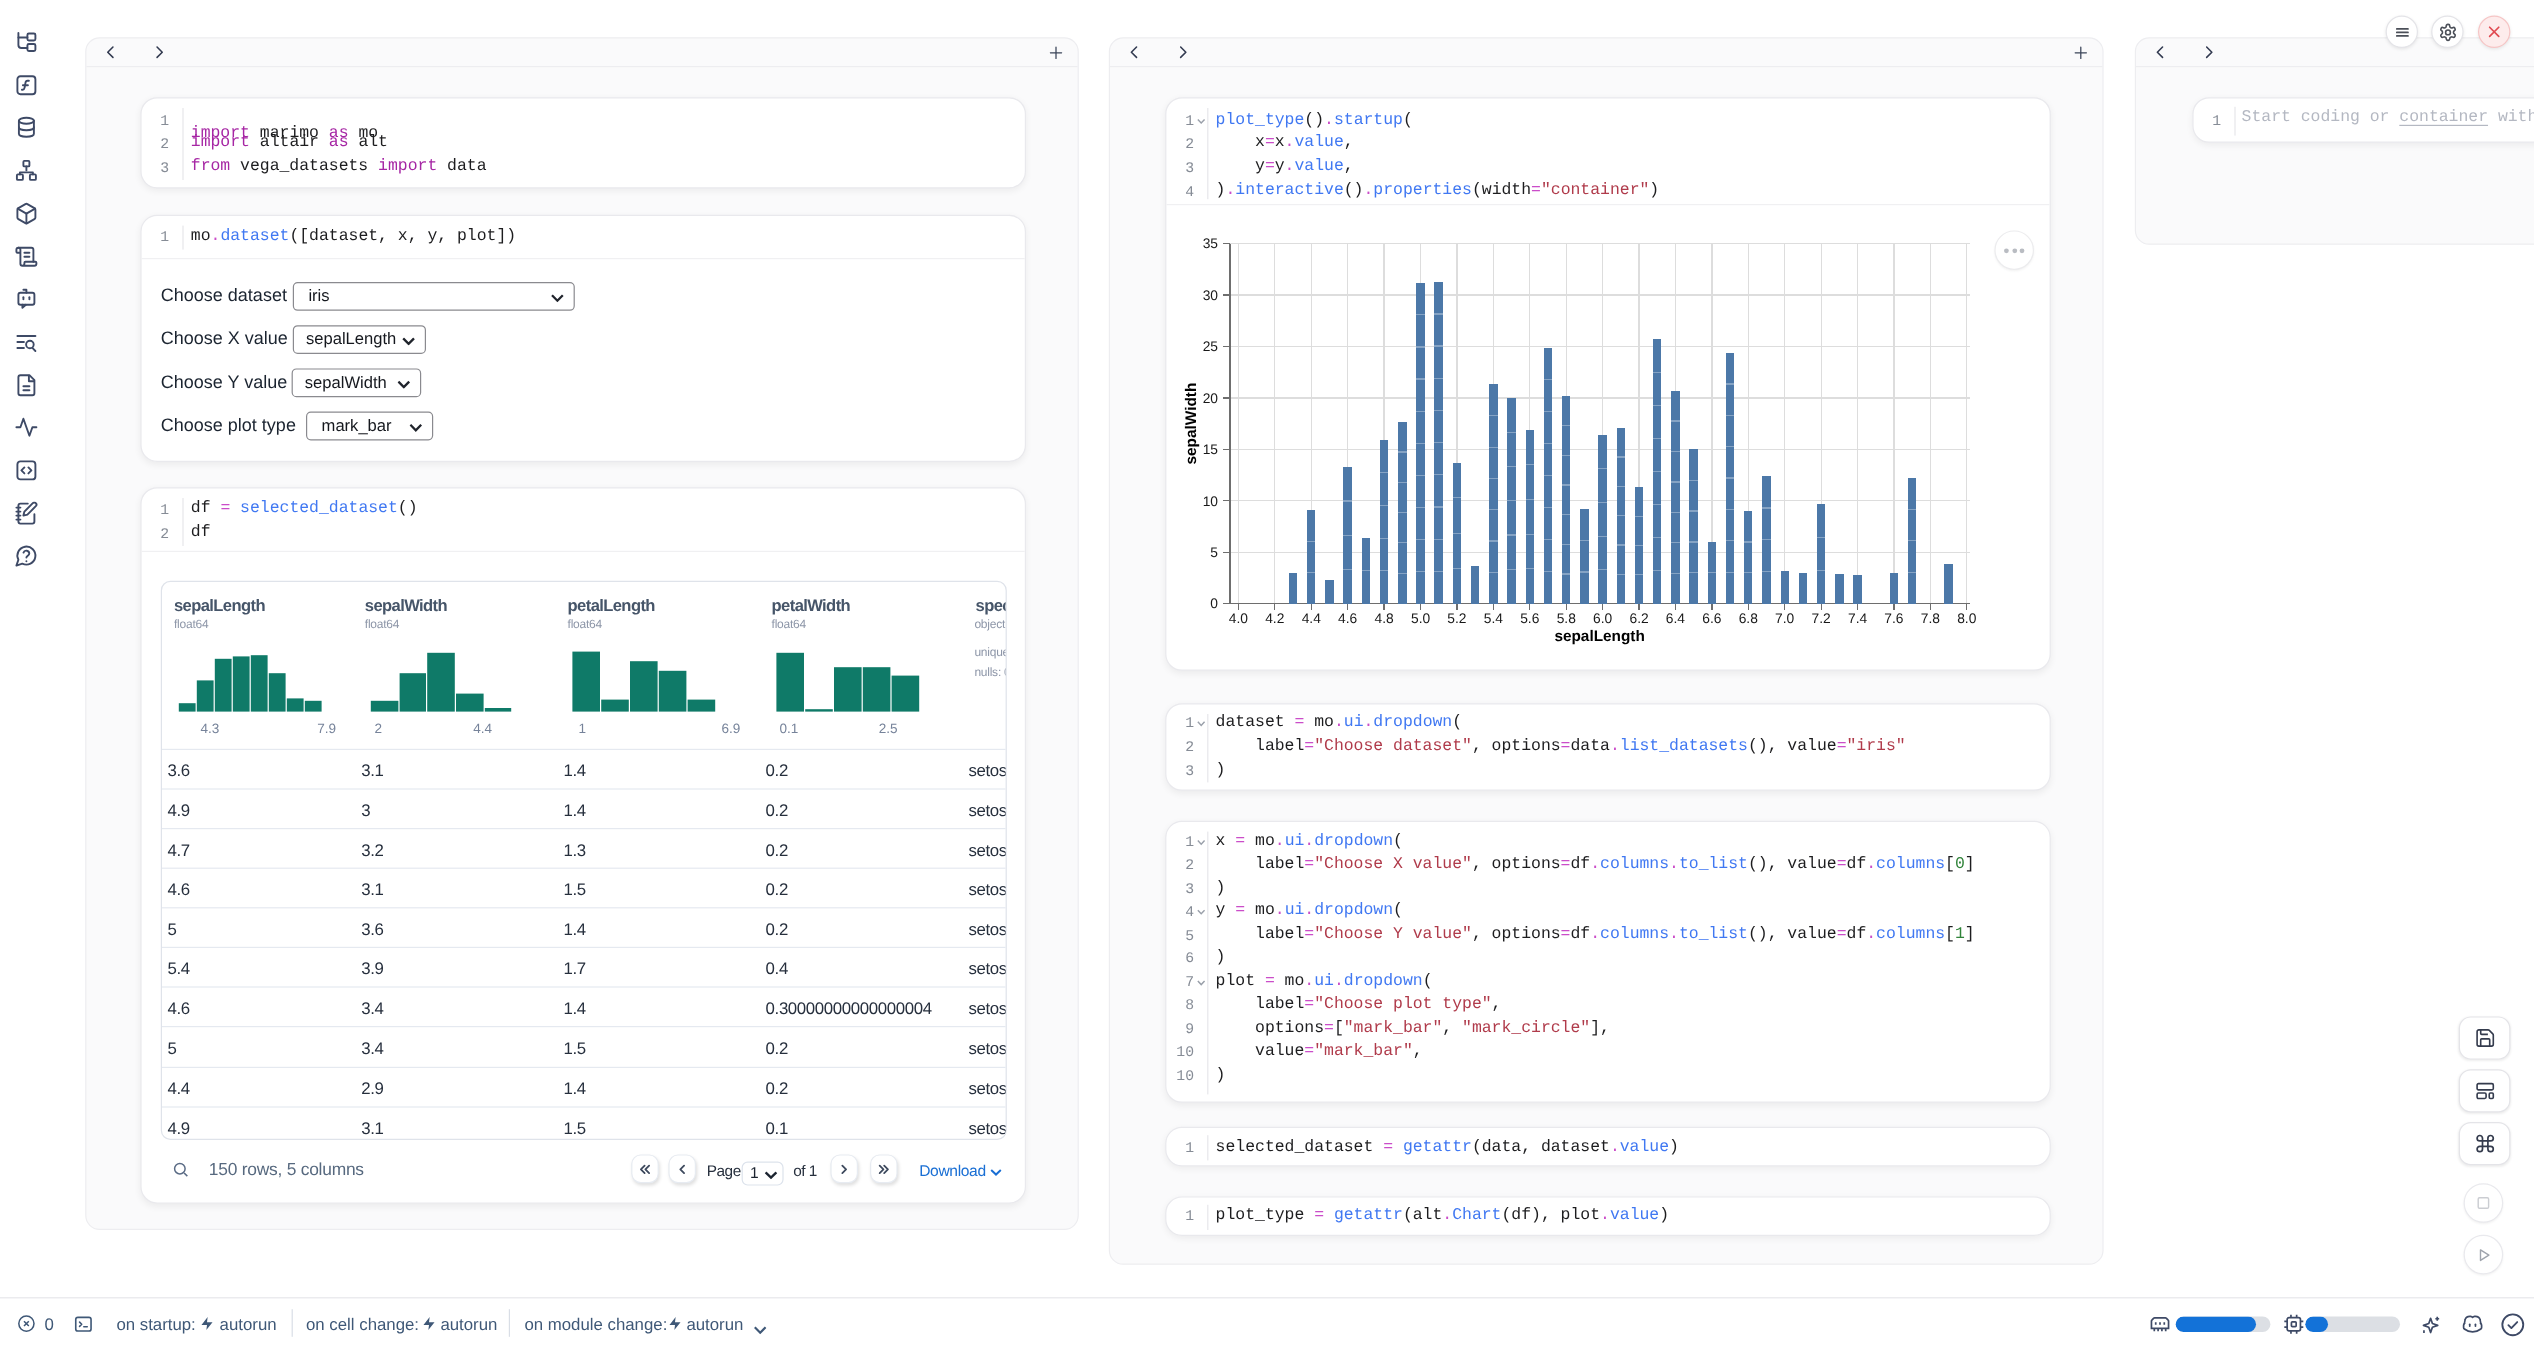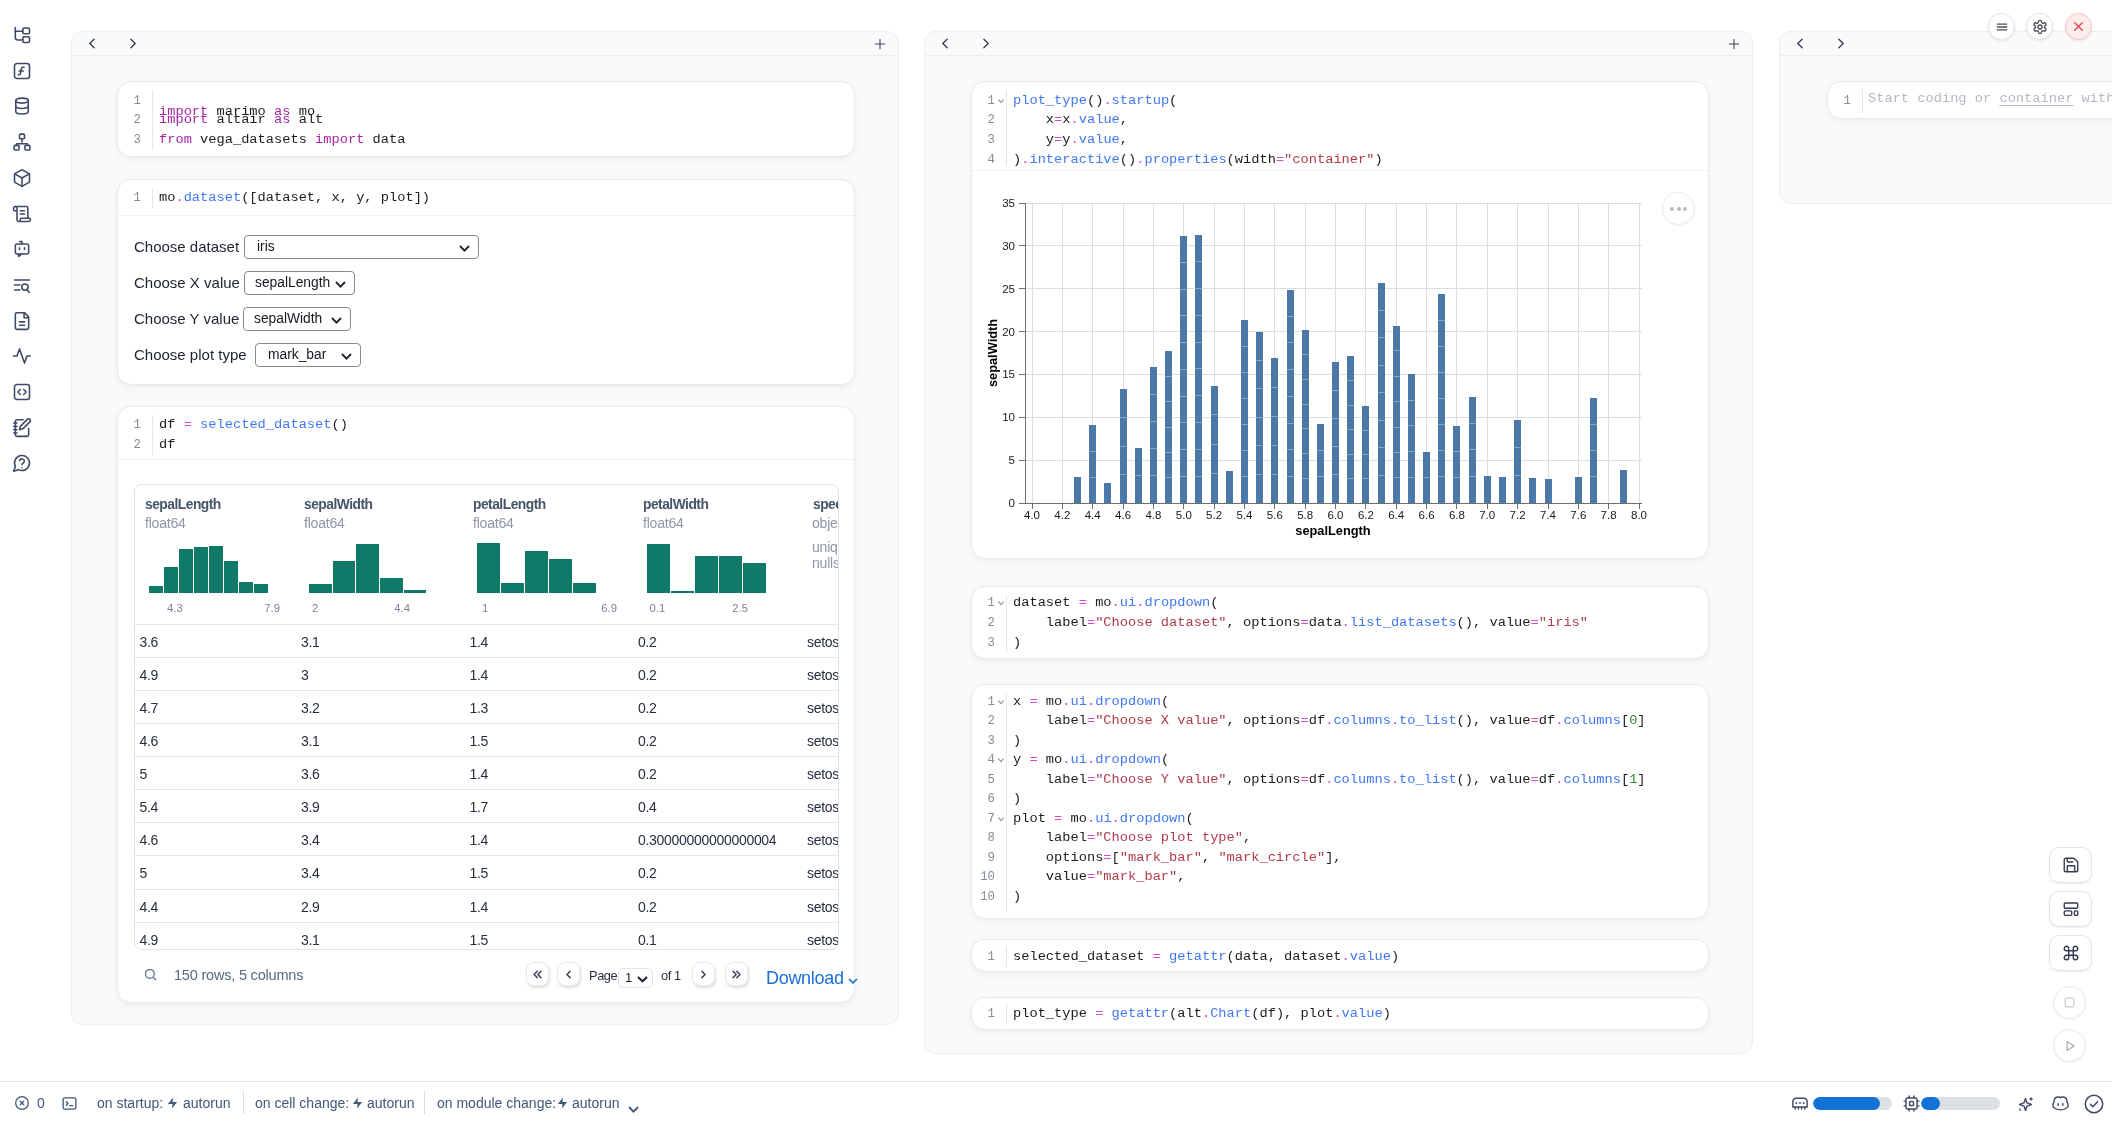--- a/index.html
+++ b/index.html
@@ -18,21 +18,21 @@
   line-height:20px;color:#1d1d1f;white-space:pre}
 .cl i{font-style:normal}
 i.k{color:#a626a4}i.f{color:#4078f2}i.o{color:#cb4dc9}i.s{color:#b03b4b}i.n{color:#31843a}
 .cdiv{position:absolute;left:0;right:0;height:1px;background:#f0f0f2}
 .lbl{position:absolute;font-size:15px;color:#1b2430;line-height:20px}
 .sel{position:absolute;height:24px;background:#fff;border:1px solid #8a8a8f;border-radius:4px;
   font-size:13.8px;color:#15181e;line-height:21.5px}
 .schev{position:absolute;right:8px;top:9px}
 .tbl{position:absolute;background:#fff;border:1px solid #dfe3ea;border-radius:8px;overflow:hidden}
 .th{position:absolute;font-size:13.8px;font-weight:bold;color:#465569;letter-spacing:-0.5px;white-space:nowrap}
-.tt{position:absolute;font-size:14px;color:#8d96a8;letter-spacing:-0.2px;white-space:nowrap}
+.tt{position:absolute;font-size:10px;color:#8d96a8;letter-spacing:-0.2px;white-space:nowrap}
 .hist{position:absolute;height:58px;display:flex;align-items:flex-end;gap:1px}
 .hist b{background:#0f7a68;display:block}
 .tr1{position:absolute;font-size:11.3px;color:#76839a}
 .trow{position:absolute;left:0;width:705px;height:33.1px;border-top:1px solid #e5e9f0}
 .trow span{position:absolute;top:9px;font-size:14px;letter-spacing:-0.3px;color:#262f3d;white-space:nowrap}
 .pgb{position:absolute;width:23px;height:24px;background:#fff;border:1px solid #e7ebf1;border-radius:8px;
   box-shadow:1px 2px 3px rgba(0,0,0,.13);display:flex;align-items:center;justify-content:center}
 .psel{position:absolute;width:35px;height:20px;background:#fff;border:1px solid #dde3ec;border-radius:5px;
   font-size:13px;color:#1c2430;line-height:18px;padding-left:6px}
 .tft{position:absolute;font-size:14.5px;letter-spacing:-0.2px;color:#57697f;white-space:nowrap}
@@ -331,21 +331,21 @@
         <svg width="15" height="15" viewBox="0 0 24 24" fill="none" stroke="#3e4a5e" stroke-width="2.4" stroke-linecap="round" stroke-linejoin="round">
           <path d="m9.5 7 5 5-5 5"></path>
         </svg>
       </div>
       <div class="pgb" style="left:607px;top:555px">
         <svg width="15" height="15" viewBox="0 0 24 24" fill="none" stroke="#3e4a5e" stroke-width="2.4" stroke-linecap="round" stroke-linejoin="round">
           <path d="m6.5 7 5 5-5 5"></path>
           <path d="m12.5 7 5 5-5 5"></path>
         </svg>
       </div>
-      <div class="tft" style="left:648px;top:561px;font-size:18px;letter-spacing:-0.3px;color:#1a6fd4">Download <svg width="10" height="6" viewBox="0 0 10 6">
+      <div class="tft" style="left:648px;top:561px;font-size:13px;letter-spacing:-0.3px;color:#1a6fd4">Download <svg width="10" height="6" viewBox="0 0 10 6">
           <polyline points="1,1 5,4.8 9,1" fill="none" stroke="#1a6fd4" stroke-width="1.6"></polyline>
         </svg></div>
     </div>
   </div>
 <div class="panel" style="left:924px;top:31px;width:829px;height:1023px">
     <div class="phead">
       <svg class="hic" style="left:14px" width="13" height="13" viewBox="0 0 24 24">
         <polyline points="15,4 7,12 15,20" fill="none" stroke="#323a50" stroke-width="2.4" stroke-linecap="round" stroke-linejoin="round"></polyline>
       </svg>
       <svg class="hic" style="left:53.5px" width="13" height="13" viewBox="0 0 24 24">

